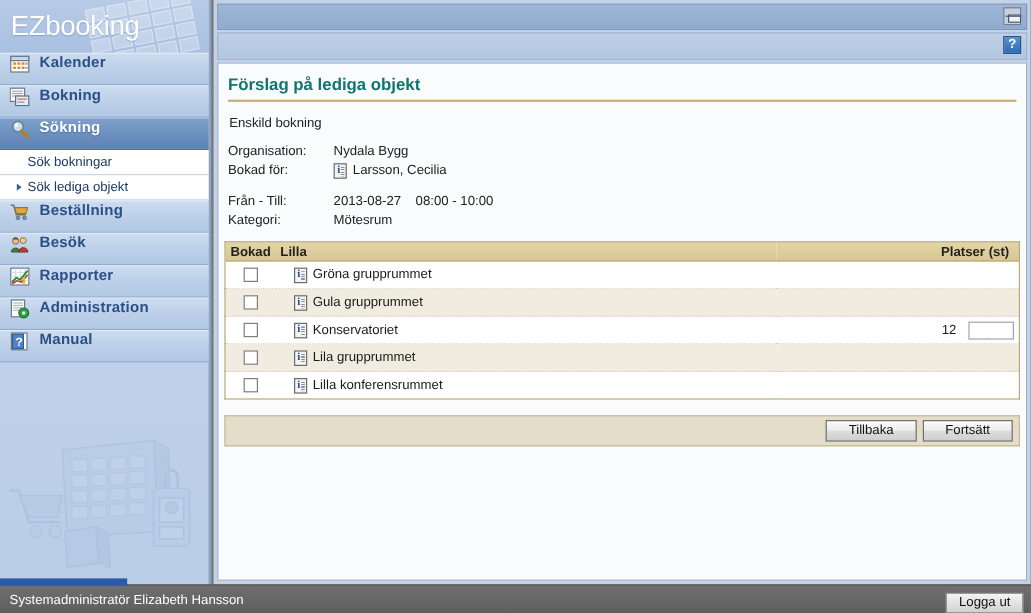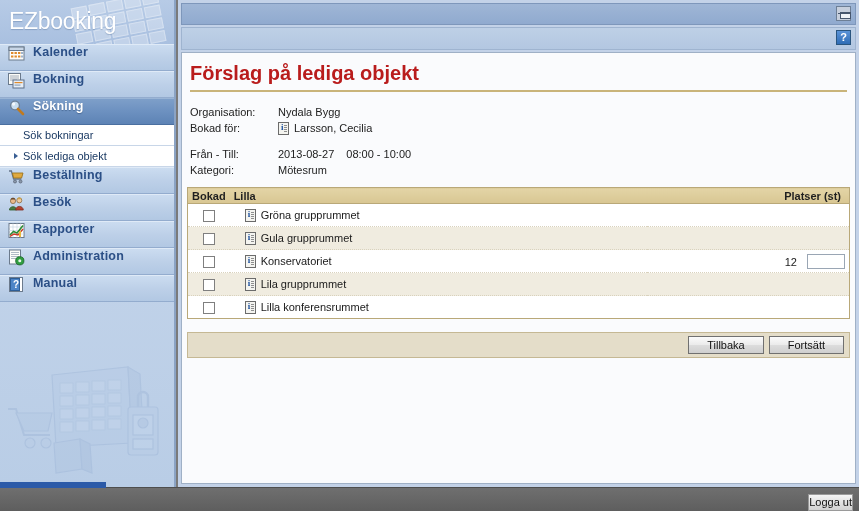--- a/index.html
+++ b/index.html
@@ -151,21 +151,21 @@
   #content {
     position: absolute; left: 3px; top: 52px;
     width: 675px; height: 432px;
     background: #fafbfd;
     border: 1px solid #9fb0c6;
     overflow: hidden;
   }
 
   #page-title {
     margin: 9px 8px 0 8px;
-    font-size: 20px; font-weight: bold; color: #b91c1c;
+    font-size: 14px; font-weight: bold; color: #0f766e;
     padding-bottom: 5px;
     border-bottom: 2px solid #c9b47a;
   }
 
   #meta { margin: 12px 0 0 4px; padding-left: 4px; }
   .meta-single { font-size: 11px; color: #222; margin-bottom: 9px; padding-left: 1px; }
   .meta-row { display: flex; font-size: 11px; color: #222; height: 16px; align-items: center; }
   .meta-row .mk { width: 88px; flex: 0 0 88px; }
   .meta-row .mv { display: flex; align-items: center; }
   .meta-gap { height: 10px; }
@@ -268,21 +268,21 @@
     background: linear-gradient(to bottom, #6f6f6f 0%, #5e5e5e 100%);
     border-top: 1px solid #4e4e4e;
     display: flex; align-items: center;
   }
   #status-text {
     margin-left: 8px;
     font-size: 11px; color: #ffffff;
   }
   #logout-btn {
     position: absolute; right: 6px; top: 6px;
-    height: 17px; padding: 0 0;
+    height: 17px; padding: 0 10px;
     background: linear-gradient(to bottom, #f4f4f4 0%, #e2e2e2 50%, #d2d2d2 100%);
     border: 1px solid #9a9a9a;
     font-size: 11px; color: #111;
     font-family: "Liberation Sans", sans-serif;
     line-height: 15px;
     cursor: pointer;
   }
   #taskbar-tab {
     position: absolute; left: 0; top: -6px;
     width: 106px; height: 6px;
@@ -509,20 +509,21 @@
       <div class="tb-btn">
         <div class="help-ico">?</div>
       </div>
     </div>
 
     <div id="content">
 
       <div id="page-title">Förslag på lediga objekt</div>
 
       <div id="meta">
+        <div class="meta-single">Enskild bokning</div>
 
         <div class="meta-row">
           <span class="mk">Organisation:</span>
           <span class="mv">Nydala Bygg</span>
         </div>
 
         <div class="meta-row">
           <span class="mk">Bokad för:</span>
           <span class="mv">
             <span class="info-ico"></span>
@@ -632,16 +633,17 @@
       <div id="actionbar">
         <button class="btn">Tillbaka</button>
         <button class="btn">Fortsätt</button>
       </div>
 
     </div>
   </div>
 
   <div id="statusbar">
     <div id="taskbar-tab"></div>
+    <span id="status-text">Systemadministratör Elizabeth Hansson</span>
     <button id="logout-btn">Logga ut</button>
   </div>
 
 </div>
 
 </body></html>

